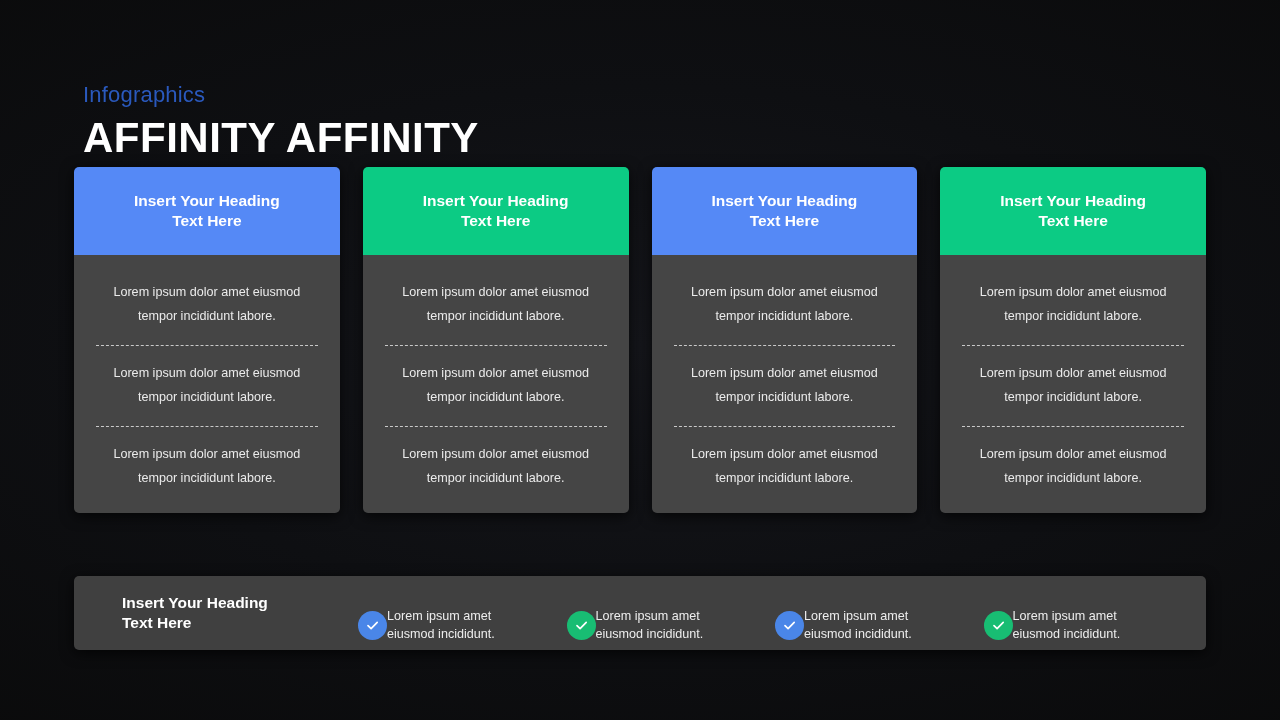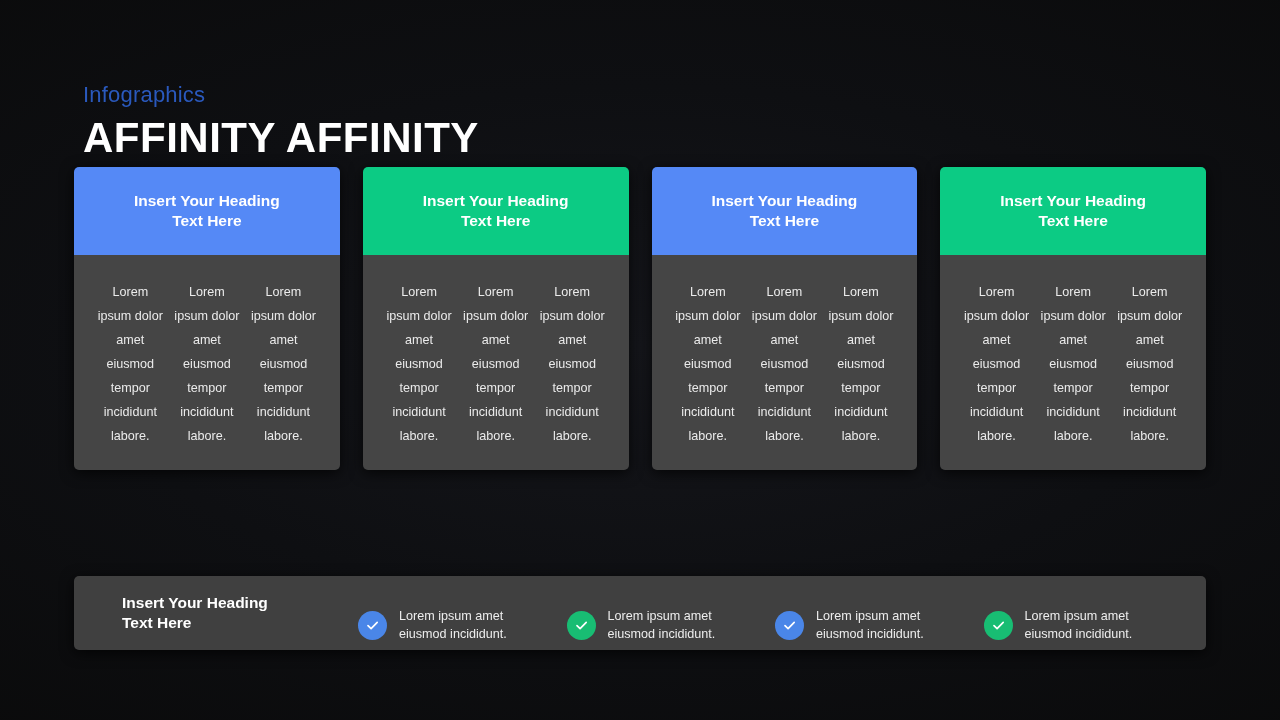--- a/index.html
+++ b/index.html
@@ -90,22 +90,22 @@
   }
 
   .card-head.blue  { background: #5589f6; }
   .card-head.green { background: #0ccb84; }
 
   .card-body {
     background: #454545;
     flex: 1;
     padding: 26px 20px 22px 20px;
     display: flex;
-    flex-direction: row;
-    justify-content: flex-end;
+    flex-direction: column;
+    justify-content: flex-start;
   }
 
   .card-item {
     font-size: 12.6px;
     color: #ebebeb;
     text-align: center;
     line-height: 1.9;
   }
 
   .divider {
@@ -143,21 +143,20 @@
   .legend-items {
     display: flex;
     flex: 1;
     align-items: center;
   }
 
   .legend-item {
     display: flex;
     align-items: center;
     flex: 1;
-    gap: 12px;
     margin-top: 24px;
   }
 
   .check-circle {
     width: 29px;
     height: 29px;
     border-radius: 50%;
     flex: none;
     display: flex;
     align-items: center;

